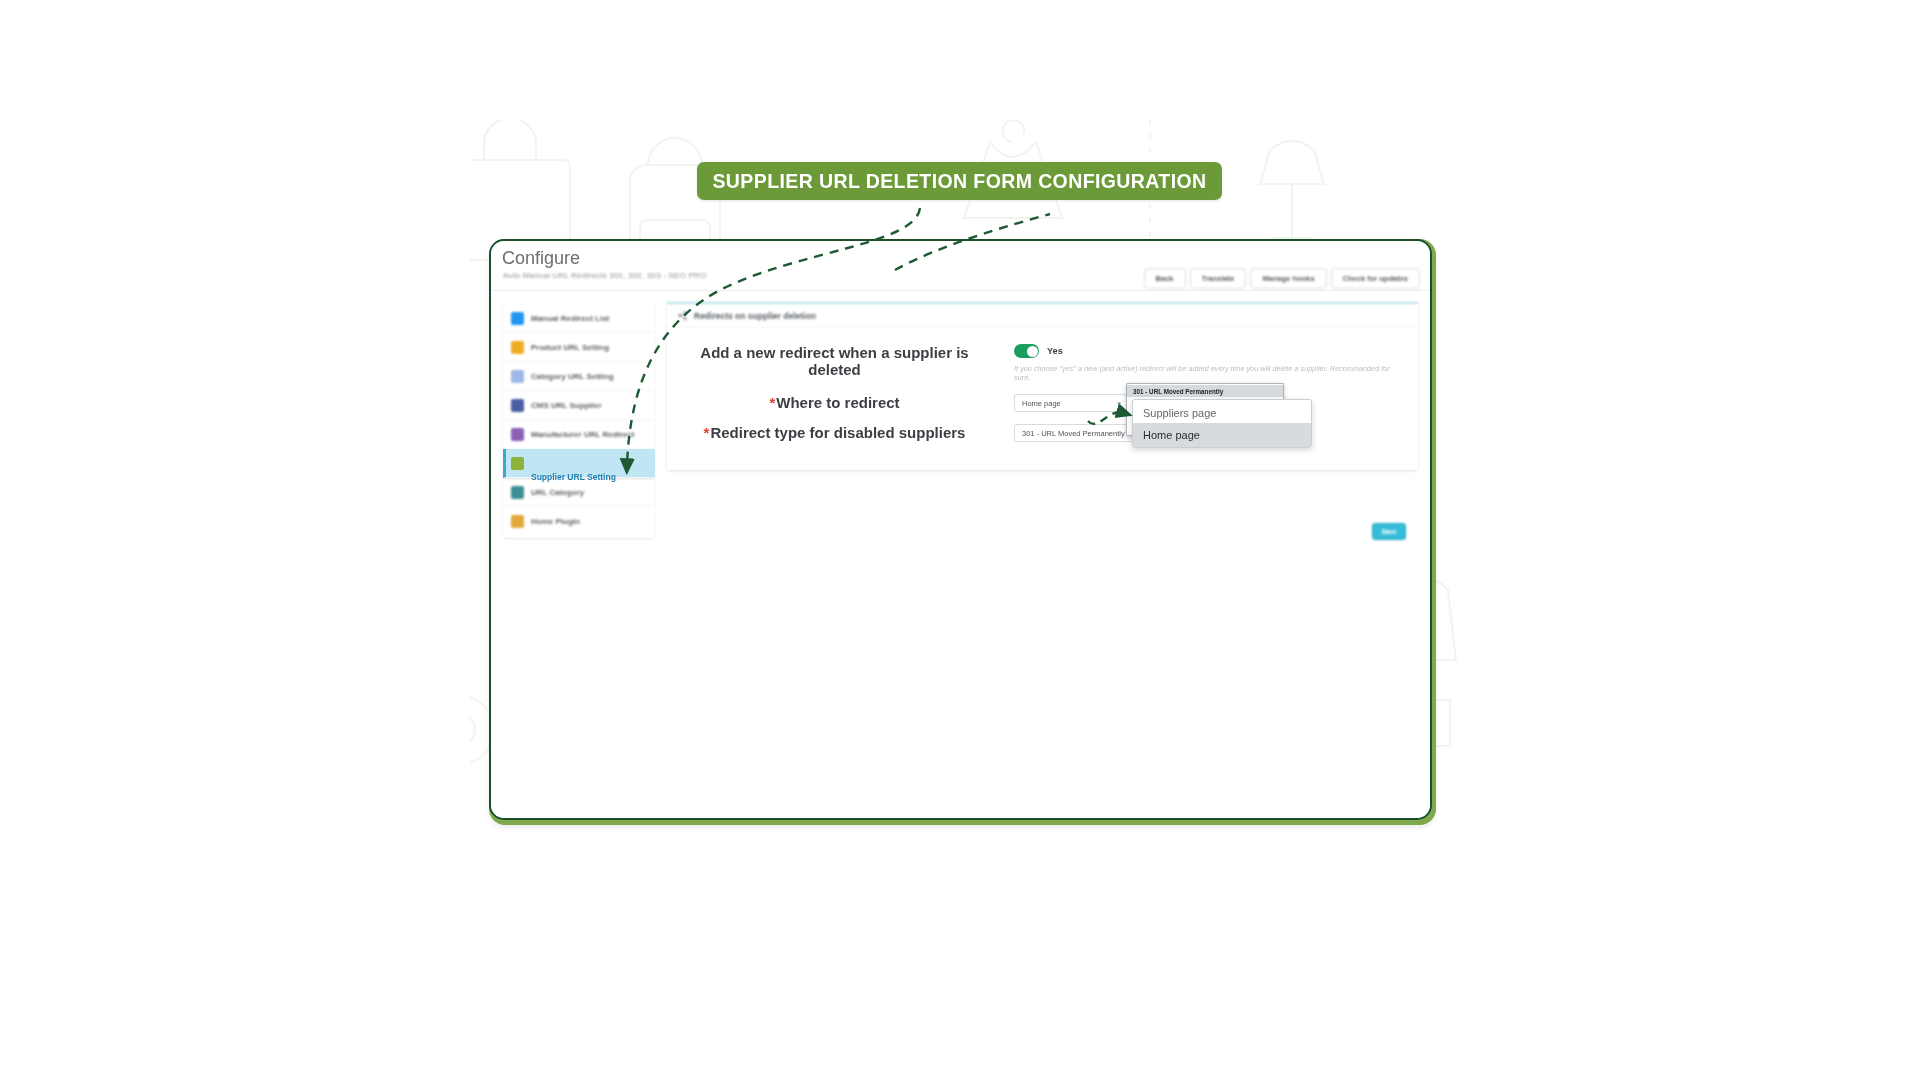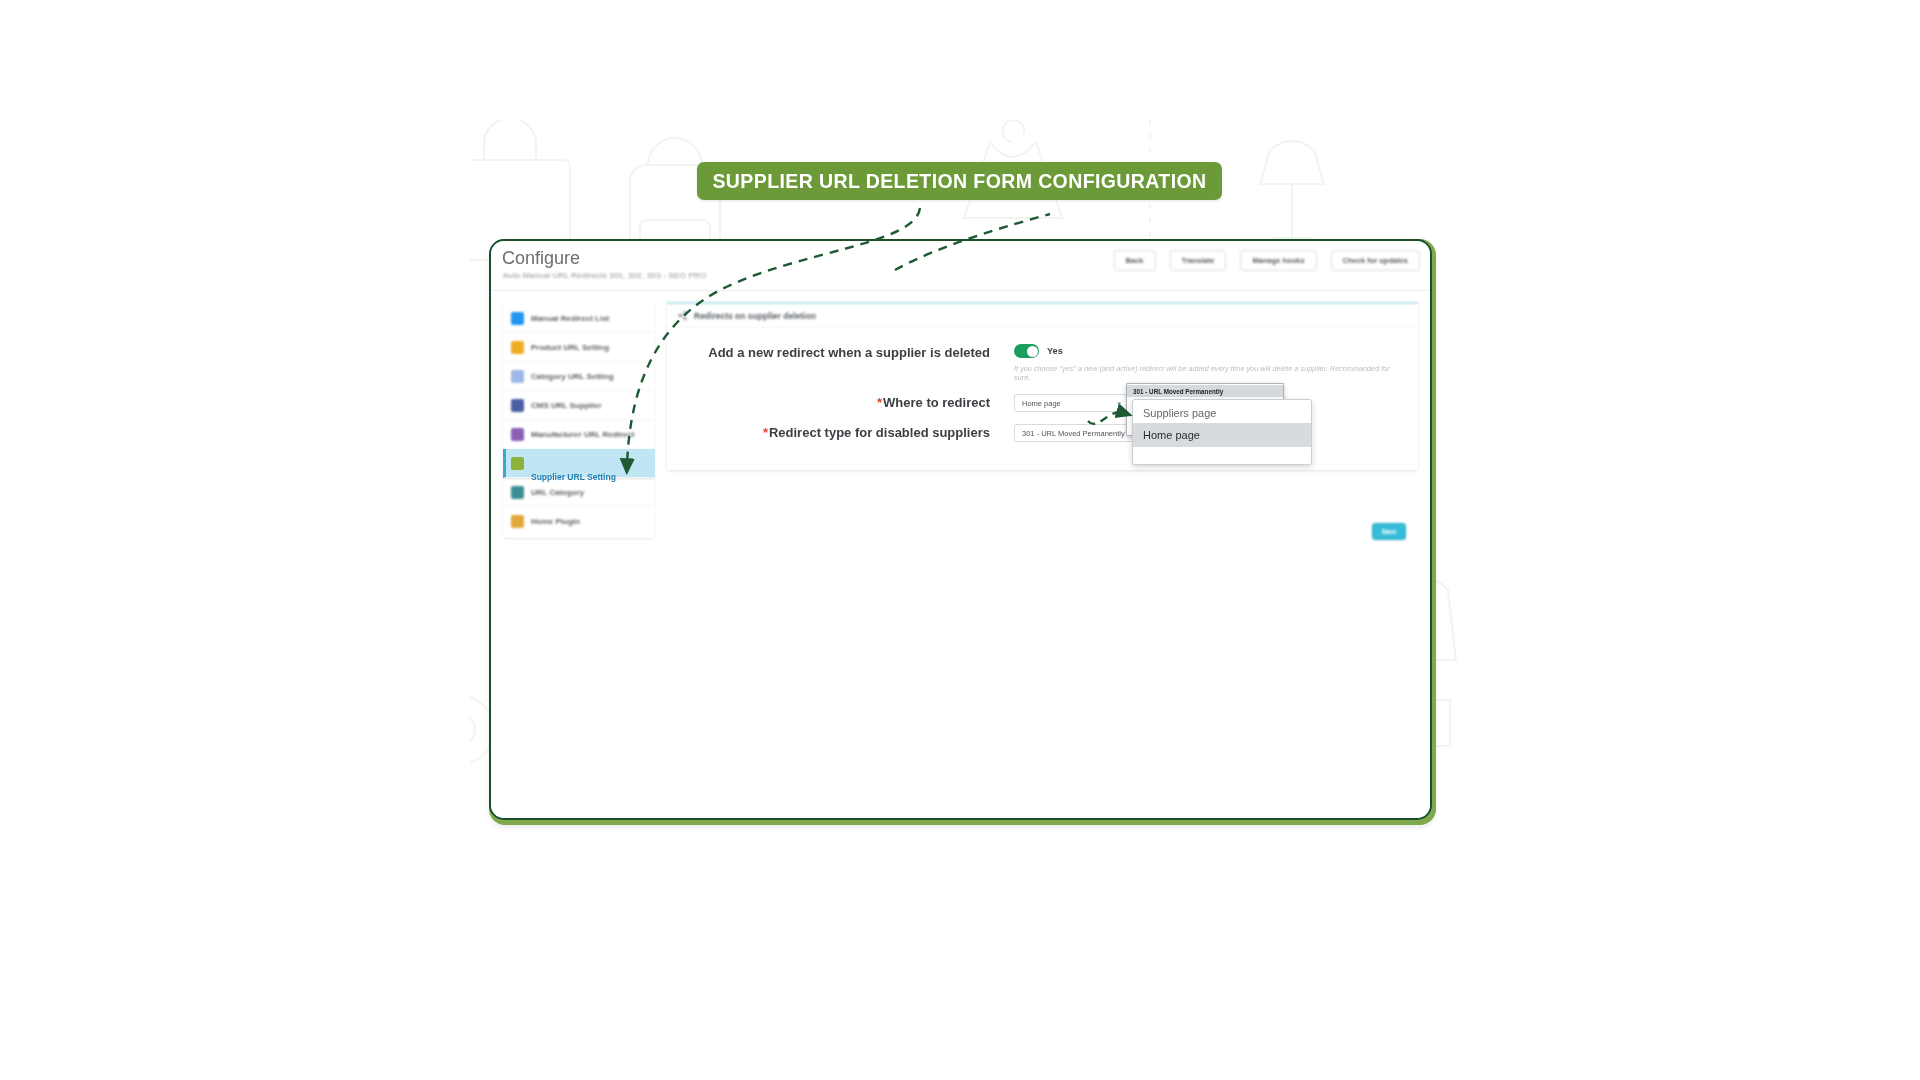--- a/index.html
+++ b/index.html
@@ -85,23 +85,23 @@
   #app-subtitle {
     position: absolute;
     left: 12px; top: 30px;
     font-size: 8px;
     color: #8d9196;
     filter: blur(1.0px);
     letter-spacing: 0.2px;
   }
   #header-actions {
     position: absolute;
-    right: 10px; top: 9px;
-    display: flex;
-    gap: 14px;
+    right: 10px; top: 27px;
+    display: flex;
+    gap: 4px;
   }
   .hbtn {
     height: 21px;
     border: 1px solid #d6dade;
     border-radius: 4px;
     background: #ffffff;
     color: #5a5f64;
     font-size: 7.5px;
     display: flex;
     align-items: center;
@@ -207,23 +207,23 @@
 
   .frow {
     display: flex;
     align-items: flex-start;
     margin-bottom: 12px;
     position: relative;
   }
   .flabel {
     width: 335px;
     flex: none;
-    text-align: right;
+    text-align: center;
     padding-right: 24px;
-    font-size: 13px;
+    font-size: 15px;
     color: #3c3f43;
     font-weight: bold;
     line-height: 17px;
   }
   .req { color: #e4412f; font-weight: bold; margin-right: 1px; }
 
   .toggle-wrap { display: flex; align-items: center; gap: 8px; }
   .toggle {
     width: 25px; height: 14px;
     border-radius: 8px;
@@ -304,21 +304,21 @@
   #where-menu {
     position: absolute;
     left: 1132px;
     top: 399px;
     width: 180px;
     background: #ffffff;
     border: 1px solid #c9ced3;
     border-radius: 3px;
     box-shadow: 0 2px 6px rgba(0,0,0,0.17);
     z-index: 60;
-    padding: 3px 0 17px 0;
+    padding: 3px 0 0 0;
   }
   #where-menu .opt {
     font-size: 11px;
     color: #63686d;
     padding: 4px 10px;
   }
   #where-menu .opt.selected {
     background: #d8dbde;
     color: #2a2d30;
     padding: 6px 10px;

